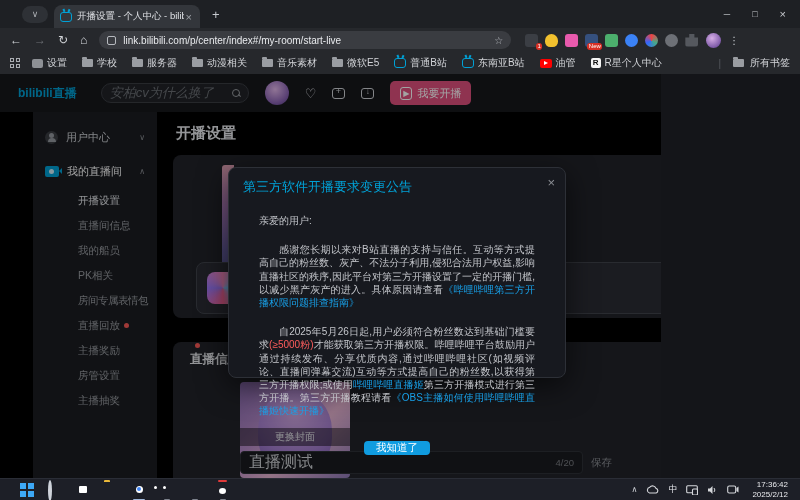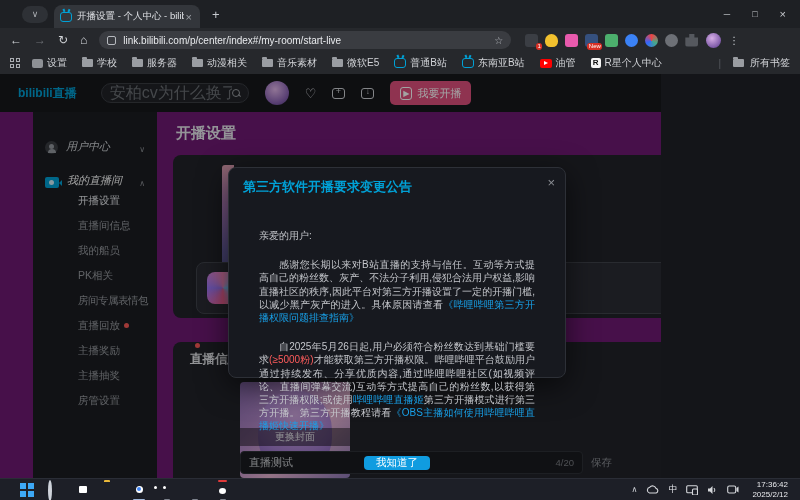--- a/index.html
+++ b/index.html
@@ -39,41 +39,41 @@
   .folder{display:inline-block;width:11px;height:8px;background:#9a9da2;border-radius:1px;position:relative;}
   .folder:before{content:"";position:absolute;top:-2px;left:0;width:5px;height:2px;background:#9a9da2;border-radius:1px 1px 0 0;}
   .ytic{display:inline-block;width:12px;height:9px;background:#ff0000;border-radius:2px;position:relative;}
   .ytic:before{content:"";position:absolute;left:4px;top:2px;border-left:4px solid #fff;border-top:2.5px solid transparent;border-bottom:2.5px solid transparent;}
   .ric{display:inline-block;width:10px;height:10px;background:#f5f5f5;border-radius:2px;color:#111;font-size:8px;font-weight:bold;text-align:center;line-height:10px;}
   .setic{display:inline-block;width:11px;height:9px;background:#8e9196;border-radius:2px;}
   .bm-right{margin-left:auto;display:flex;align-items:center;gap:6px;}
   .vsep{color:#55585e;margin-right:6px;}
 
   
-  #page{position:absolute;top:74px;left:0;width:661px;height:404px;background:#701a75;overflow:hidden;}
+  #page{position:absolute;top:74px;left:0;width:661px;height:404px;background:#000000;overflow:hidden;}
   #siteheader{position:absolute;top:0;left:0;width:800px;height:38px;background:#17181c;display:flex;align-items:center;padding:0 18px;}
   .logo{color:#00a1d6;font-weight:bold;font-size:12px;letter-spacing:0;margin-right:10px;white-space:nowrap;}
   .snav{display:flex;align-items:center;gap:13px;color:#c9ccd2;font-size:11px;white-space:nowrap;}
   .snav .first{color:#e8eaee;display:flex;align-items:center;gap:3px;}
   .searchbox{margin-left:14px;width:148px;height:20px;border:1px solid #3a3d43;background:#212328;border-radius:11px;display:flex;align-items:center;padding:0 8px;}
-  .searchbox .ph{flex:1;color:#6c7075;font-size:16px;white-space:nowrap;overflow:hidden;}
+  .searchbox .ph{flex:1;color:#6c7075;font-size:13px;white-space:nowrap;overflow:hidden;font-style:italic;}
   .sglass{position:relative;width:8px;height:8px;}
   .sglass:before{content:"";position:absolute;width:6px;height:6px;border:1.2px solid #9b9ea3;border-radius:50%;}
   .sglass:after{content:"";position:absolute;left:6px;top:6px;width:3px;height:1.2px;background:#9b9ea3;transform:rotate(45deg);}
   .avatar-md{width:24px;height:24px;border-radius:50%;background:radial-gradient(circle at 42% 35%,#e2b7ea,#8a63b4 65%,#503a78);margin-left:16px;flex:none;}
   .hico{color:#cfd2d6;font-size:13px;margin-left:16px;}
   .hicon-sq{width:13px;height:11px;border:1.3px solid #cfd2d6;border-radius:3px;margin-left:16px;position:relative;}
   .hicon-sq:before{content:"+";position:absolute;left:2.5px;top:-2.5px;color:#cfd2d6;font-size:9px;}
   .hicon-dl{width:13px;height:11px;border:1.3px solid #cfd2d6;border-radius:3px;margin-left:16px;position:relative;}
   .hicon-dl:before{content:"↓";position:absolute;left:3.5px;top:-1.5px;color:#cfd2d6;font-size:8px;}
   .livebtn{margin-left:16px;height:24px;background:#e0507e;border-radius:5px;color:#fff;font-size:11px;display:flex;align-items:center;gap:5px;padding:0 10px;white-space:nowrap;}
   .playic{font-size:8px;border:1.2px solid #fff;border-radius:3px;padding:0 2px;line-height:11px;}
 
   #sidebar{position:absolute;left:33px;top:38px;width:124px;height:366px;background:#1b1d22;}
-  .sgroup{display:flex;align-items:flex-end;height:34px;padding:0 12px;color:#cfd2d6;font-size:11px;gap:8px;font-style:italic;}
+  .sgroup{display:flex;align-items:center;height:34px;padding:0 12px;color:#cfd2d6;font-size:11px;gap:8px;}
   .sgroup .chev{margin-left:auto;font-size:8px;color:#8b8e93;}
   .sitem{height:25px;display:flex;align-items:center;padding-left:45px;color:#989ba0;font-size:10.5px;position:relative;white-space:nowrap;}
   .sitem.active{color:#e4e6ea;}
   .reddot{width:5px;height:5px;border-radius:50%;background:#fa5a57;margin-left:4px;}
   .person{width:13px;height:13px;border-radius:50%;background:#3a3d43;position:relative;}
   .person:before{content:"";position:absolute;left:4px;top:2.5px;width:5px;height:5px;border-radius:50%;background:#9599a0;}
   .person:after{content:"";position:absolute;left:2.5px;top:7.5px;width:8px;height:4px;border-radius:4px 4px 0 0;background:#9599a0;}
   .camera{width:14px;height:11px;background:#00a1d6;border-radius:2px;position:relative;}
   .camera:before{content:"";position:absolute;right:-3px;top:2.5px;border-left:3px solid #00a1d6;border-top:3px solid transparent;border-bottom:3px solid transparent;transform:rotate(180deg);}
   .camera:after{content:"";position:absolute;left:4px;top:3px;width:5px;height:5px;border-radius:50%;background:#d3f0fb;}
@@ -85,34 +85,34 @@
   .subcard{position:absolute;left:23px;top:107px;width:547px;height:52px;border:1px solid #41444c;background:#2b2d34;border-radius:8px;display:flex;align-items:center;padding:0 10px;}
   .appicon{width:32px;height:32px;border-radius:8px;background:conic-gradient(#ff8cc3,#7bc8ff,#ff6699,#9f7bff,#ff8cc3);}
   .installbtn{margin-left:auto;width:66px;height:22px;background:#e0507e;border-radius:4px;color:#fff;font-size:10.5px;display:flex;align-items:center;justify-content:center;}
   .panelB{position:absolute;left:0;top:230px;width:572px;height:136px;background:#212329;border-radius:8px 8px 0 0;}
   .sectitle{position:absolute;left:17px;top:9px;color:#e8eaee;font-size:12.5px;font-weight:bold;}
   .cover{position:absolute;left:67px;top:40px;width:110px;height:96px;border-radius:4px;overflow:hidden;background:linear-gradient(135deg,#8a6bb0 0%,#b78cc9 35%,#e7b4d2 60%,#8f7ab8 100%);}
   .cover .hair{position:absolute;left:18px;top:8px;width:74px;height:80px;border-radius:50% 50% 40% 40%;background:radial-gradient(circle at 50% 30%,#cfa6e0,#a57fd0 60%,#7c5cb0);}
   .cover .band{position:absolute;left:0;bottom:32px;width:110px;height:18px;background:rgba(0,0,0,0.45);color:#e3e4e8;font-size:10px;display:flex;align-items:center;justify-content:center;}
   .reqdot{position:absolute;left:22px;top:231px;width:5px;height:5px;border-radius:50%;background:#fa5a57;}
   .trow{position:absolute;left:67px;top:339px;width:343px;height:23px;background:#1a1c20;border:1px solid #2e3138;border-radius:4px;display:flex;align-items:center;padding:0 8px;}
-  .trow .val{flex:1;color:#cfd2d6;font-size:11px;}
+  .trow .val{flex:1;color:#cfd2d6;font-size:16px;}
   .trow .cnt{color:#7a7d83;font-size:9.5px;}
   .savebtn{position:absolute;left:418px;top:344px;color:#8a8d93;font-size:10.5px;}
   .scrollthumb{position:absolute;left:759px;top:41px;width:6px;height:95px;background:#46494f;border-radius:3px;}
 
   #dim{position:absolute;inset:0;background:rgba(0,0,0,0.36);}
 
   .greenwidget{position:absolute;left:763px;top:366px;width:36px;height:30px;background:#1c1d21;border-radius:6px;display:flex;align-items:center;justify-content:center;}
   .gcircle{width:19px;height:19px;border-radius:50%;background:#35c759;color:#fff;font-size:10px;display:flex;align-items:center;justify-content:center;}
 
   
   #modal{position:absolute;left:228px;top:93px;width:338px;height:211px;background:#17191f;border:1px solid #2d3037;border-radius:8px;box-shadow:0 8px 30px rgba(0,0,0,0.6);padding:10px 14px 8px;display:flex;flex-direction:column;}
   .mclose{position:absolute;right:10px;top:7px;color:#8b8e94;font-size:13px;}
-  .mtitle{color:#00a1d6;font-size:13px;font-weight:bold;margin-bottom:17px;}
+  .mtitle{color:#00a1d6;font-size:13px;font-weight:normal;margin-bottom:2px;}
   .mbody{color:#c4c6cb;font-size:10px;line-height:13.2px;text-align:justify;}
   .mp{margin:16px;}
   .mp.ind{text-indent:2em;}
   .mlink{color:#18a0e8;text-decoration:none;}
   .mred{color:#ff5c5c;}
   .mbtn{margin:7px auto 0;width:66px;height:19px;background:#109ce0;border-radius:4px;color:#fff;font-size:10.5px;display:flex;align-items:center;justify-content:center;}
 
   
   #taskbar{position:absolute;top:478px;left:0;width:800px;height:22px;background:#1d1f27;border-top:1px solid #2a2d36;display:flex;align-items:center;padding:0 8px;}
   .tbicons{display:flex;align-items:center;gap:13px;margin-left:12px;}
@@ -279,22 +279,22 @@
       <div class="sitem active">开播设置</div>
       <div class="sitem">直播间信息</div>
       <div class="sitem">我的船员</div>
       <div class="sitem">PK相关</div>
       <div class="sitem" style="padding-left:45px;letter-spacing:-0.5px">房间专属表情包</div>
       <div class="sitem">
           <span>直播回放</span>
           <span class="reddot"></span>
         </div>
       <div class="sitem">主播奖励</div>
+      <div class="sitem">房管设置</div>
       <div class="sitem">主播抽奖</div>
-      <div class="sitem">房管设置</div>
     </div>
 
     <div id="main">
       <div class="pagetitle">开播设置</div>
 
       <div class="panelA">
         <div class="artstrip"></div>
         <div class="subcard">
           <span class="appicon"></span>
           <span class="installbtn">立即安装</span>

